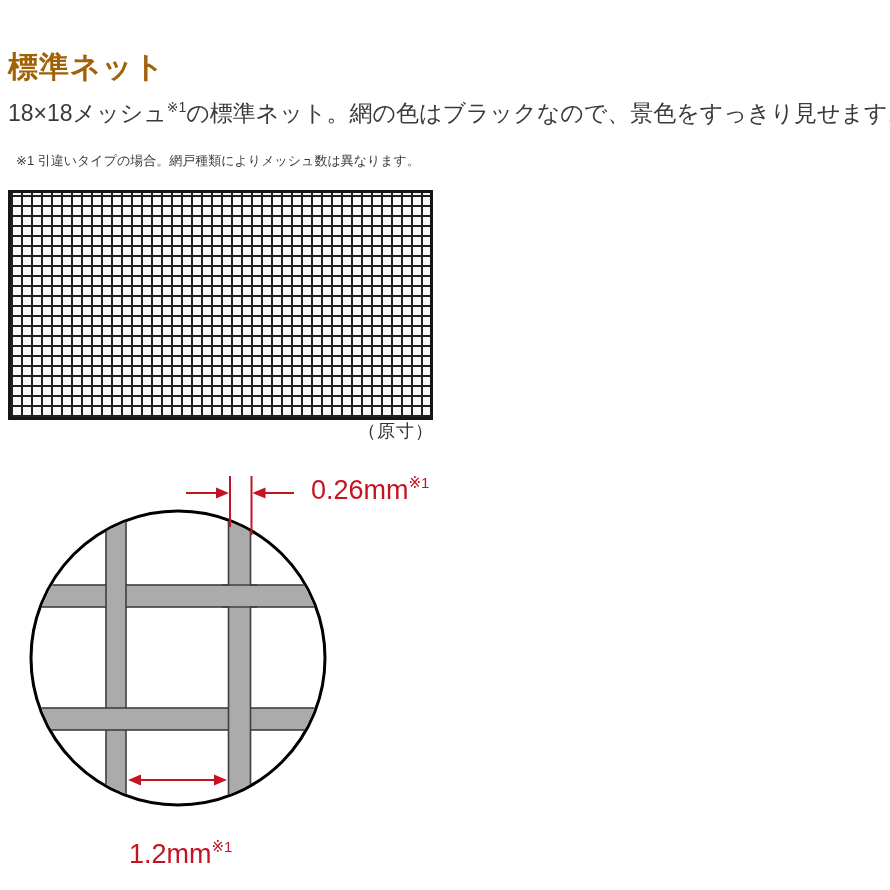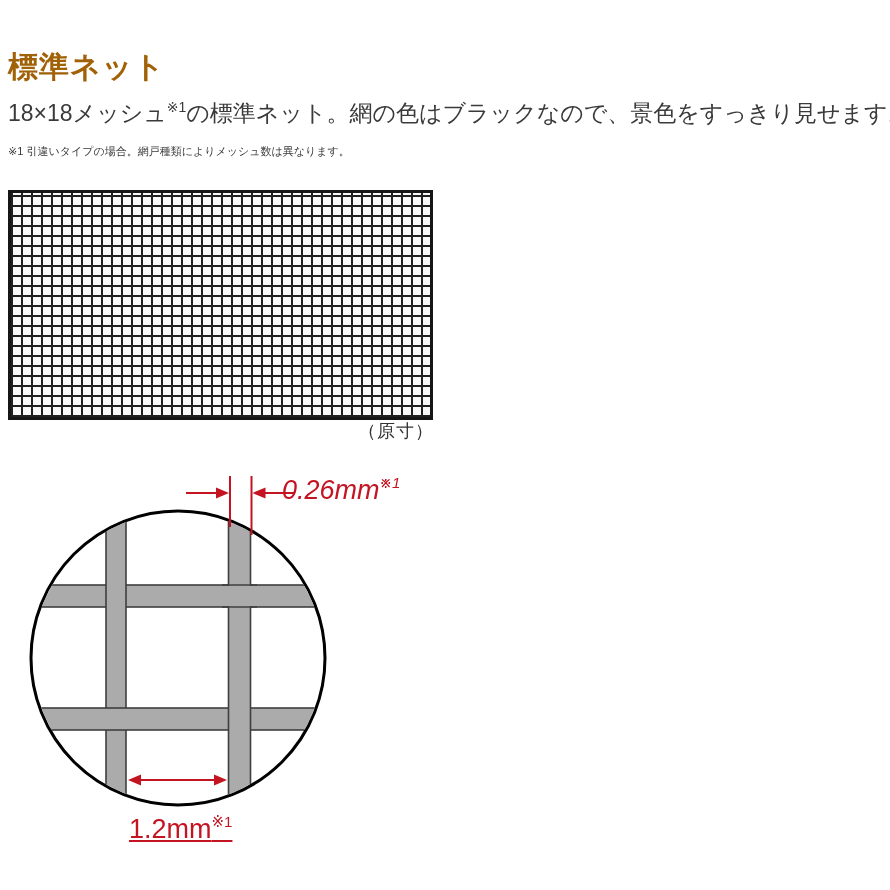--- a/index.html
+++ b/index.html
@@ -20,22 +20,22 @@
     font-size:30px;font-weight:bold;color:#a16207;line-height:1.1;letter-spacing:1px;
   }
   .description{
     position:absolute;left:8px;top:100px;margin:0;
     font-size:23px;color:var(--text-dark);line-height:1.2;white-space:nowrap;
   }
   .description sup{
     font-size:14px;position:relative;top:-0.05em;vertical-align:super;line-height:0;
   }
   .footnote{
-    position:absolute;left:8px;top:145px;margin:0;
-    font-size:11px;color:var(--text-dark);line-height:1.2;white-space:nowrap;
+    position:absolute;left:8px;top:145px;margin:8px;
+    font-size:13px;color:var(--text-dark);line-height:1.2;white-space:nowrap;
   }
 
   .mesh-sample{
     position:absolute;left:8px;top:190px;width:425px;height:230px;
     box-sizing:border-box;border:3px solid #161616;
     background-color:#f9f9f9;
     background-image:
       repeating-linear-gradient(90deg,#202020 0px,#202020 2px,rgba(0,0,0,0) 2px,rgba(0,0,0,0) 10px),
       repeating-linear-gradient(0deg,#202020 0px,#202020 2px,rgba(0,0,0,0) 2px,rgba(0,0,0,0) 10px);
   }
@@ -50,22 +50,22 @@
   .wire-patch{fill:var(--wire-gray);stroke:none;}
   .wire-edge{stroke:var(--wire-outline);stroke-width:1.6;}
   .dim{stroke:var(--accent-red);stroke-width:2;fill:none;}
   .dimfill{fill:var(--accent-red);stroke:none;}
 
   .dim-label{
     position:absolute;color:var(--accent-red);
     font-size:27px;line-height:1.1;white-space:nowrap;
   }
   .dim-label sup{font-size:15px;position:relative;top:-0.05em;vertical-align:super;line-height:0;}
-  .dim-label.wire{left:282px;top:476px;font-style:italic;}
-  .dim-label.opening{left:129px;top:815px;text-decoration:underline;}
+  .dim-label.wire{left:311px;top:476px;}
+  .dim-label.opening{left:129px;top:840px;}
 </style>
 </head>
 <body>
 
 <div id="root">
 
   <h1 class="page-title">標準ネット</h1>
 
   <p class="description"><span>18×18メッシュ</span><sup>※1</sup><span>の標準ネット。網の色はブラックなので、景色をすっきり見せます。</span></p>
 

